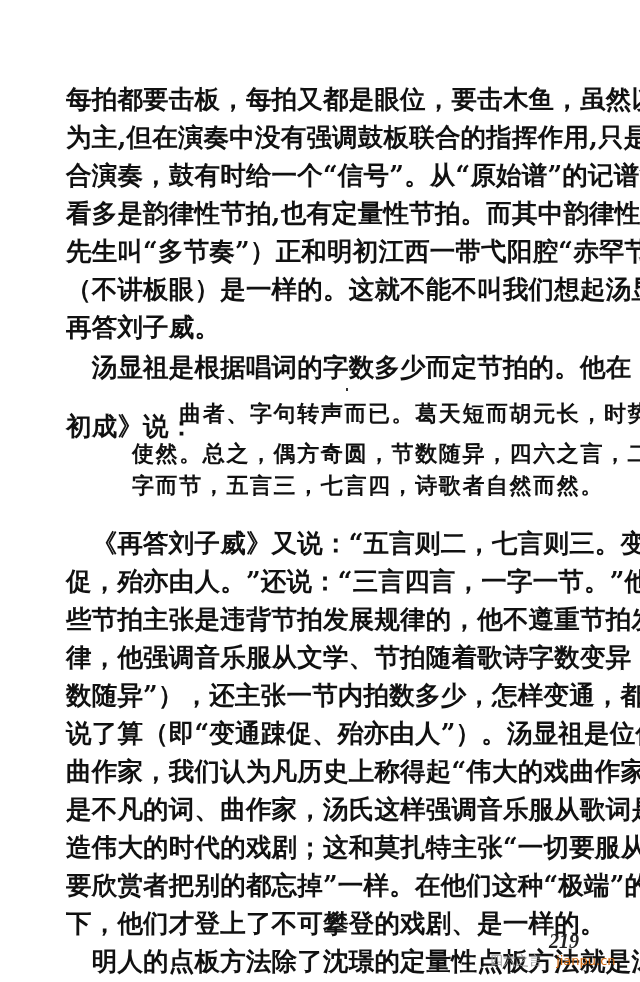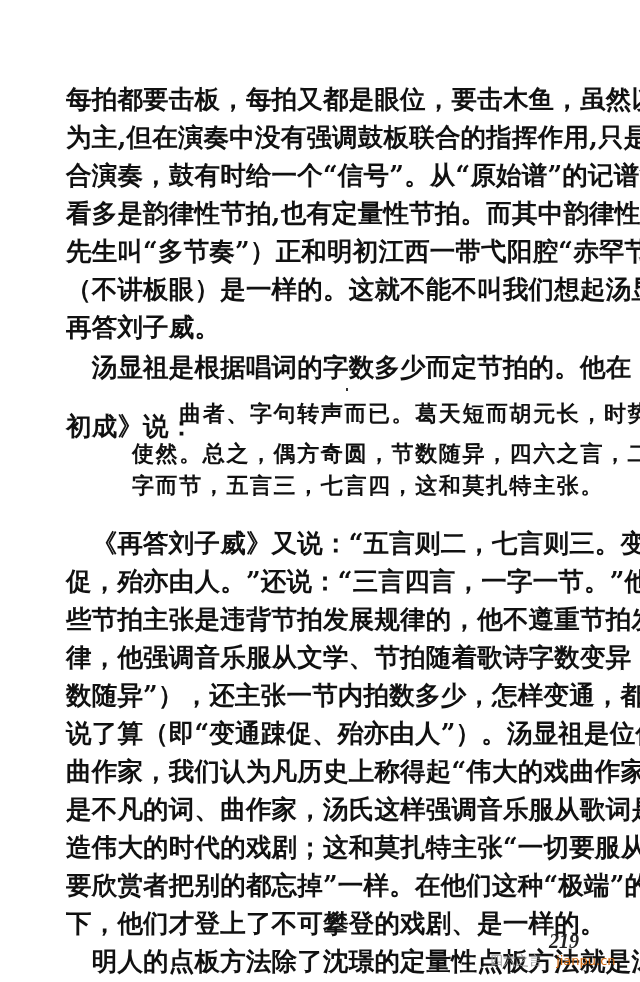--- a/index.html
+++ b/index.html
@@ -53,21 +53,21 @@
   <div>
     <div class="line" style="top:352px">　汤显祖是根据唱词的字数多少而定节拍的。他在《答凌</div>
     <div class="line" style="top:411px">初成》说：</div>
   </div>
 
   <div class="speck" style="left:346px;top:388px"></div>
 
   <div>
     <div class="quote-line" style="top:400px;left:106px">　　曲者、字句转声而已。葛天短而胡元长，时势</div>
     <div class="quote-line" style="top:440px">使然。总之，偶方奇圆，节数随异，四六之言，二</div>
-    <div class="quote-line" style="top:472px">字而节，五言三，七言四，这和莫扎特主张。</div>
+    <div class="quote-line" style="top:472px">字而节，五言三，七言四，诗歌者自然而然。</div>
   </div>
 
   <div>
     <div class="line" style="top:528px">　《再答刘子威》又说：“五言则二，七言则三。变通踈</div>
     <div class="line" style="top:566px">促，殆亦由人。”还说：“三言四言，一字一节。”他的这</div>
     <div class="line" style="top:604px">些节拍主张是违背节拍发展规律的，他不遵重节拍发展规</div>
     <div class="line" style="top:642px">律，他强调音乐服从文学、节拍随着歌诗字数变异（即“节</div>
     <div class="line" style="top:680px">数随异”），还主张一节内拍数多少，怎样变通，都要由人</div>
     <div class="line" style="top:718px">说了算（即“变通踈促、殆亦由人”）。汤显祖是位伟大的戏</div>
     <div class="line" style="top:756px">曲作家，我们认为凡历史上称得起“伟大的戏曲作家”者均</div>

